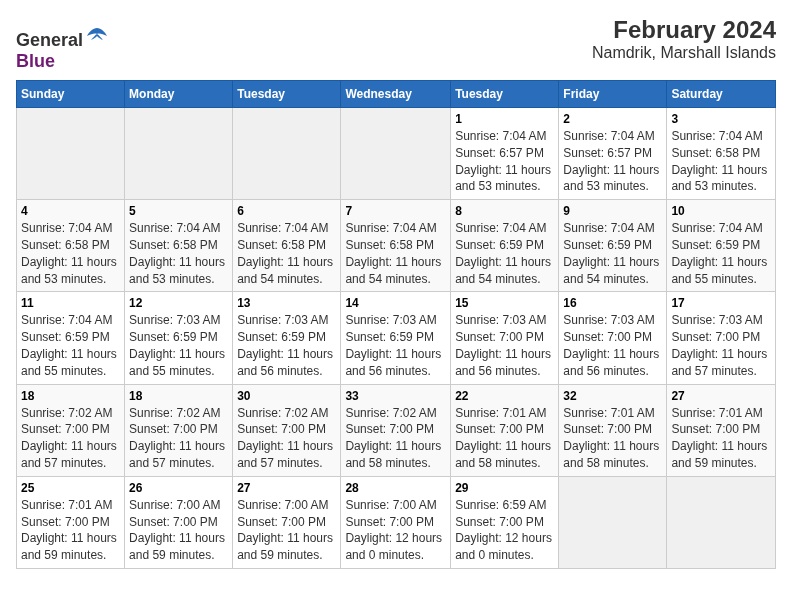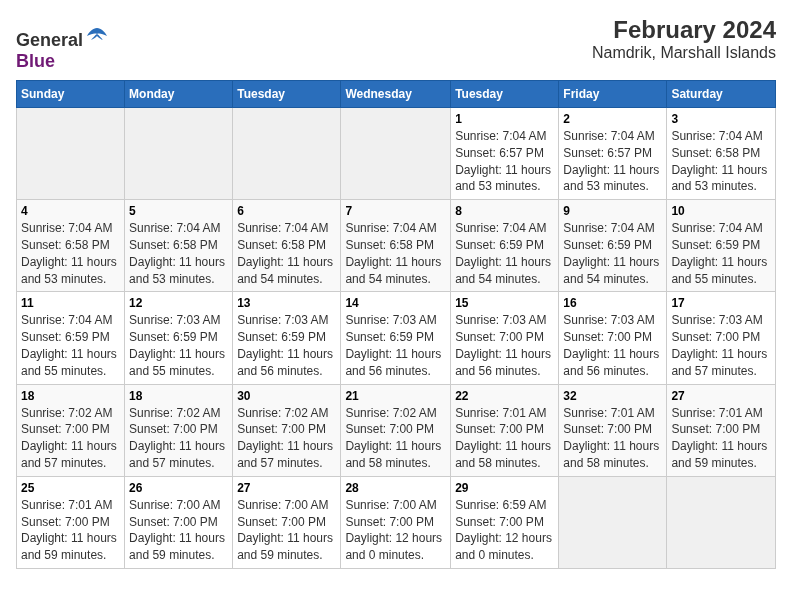--- a/index.html
+++ b/index.html
@@ -275,21 +275,21 @@
 and 57 minutes.</div>
         </td>
         <td>
           <span class="day-num">30</span>
           <div class="day-detail" style="white-space: pre-line;">Sunrise: 7:02 AM
 Sunset: 7:00 PM
 Daylight: 11 hours
 and 57 minutes.</div>
         </td>
         <td>
-          <span class="day-num">21</span>
+          <span class="day-num">33</span>
           <div class="day-detail" style="white-space: pre-line;">Sunrise: 7:02 AM
 Sunset: 7:00 PM
 Daylight: 11 hours
 and 58 minutes.</div>
         </td>
         <td>
           <span class="day-num">22</span>
           <div class="day-detail" style="white-space: pre-line;">Sunrise: 7:01 AM
 Sunset: 7:00 PM
 Daylight: 11 hours

